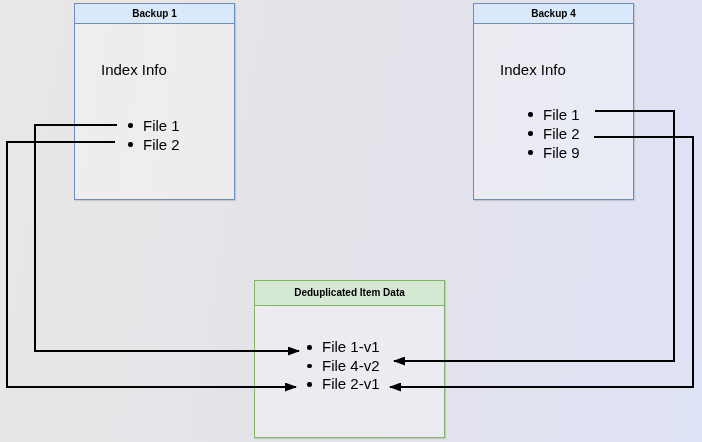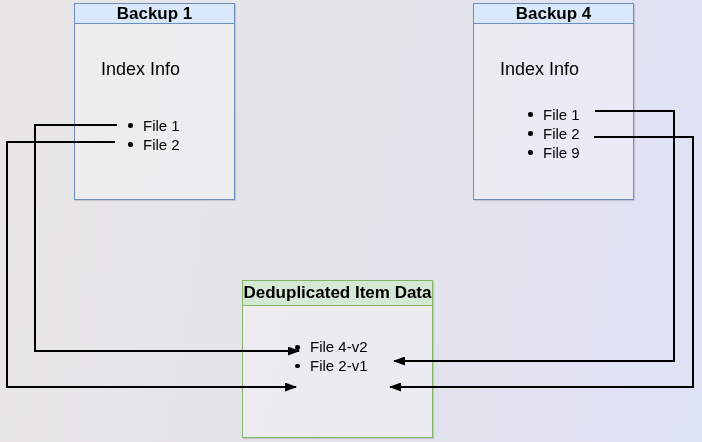--- a/index.html
+++ b/index.html
@@ -24,47 +24,47 @@
     box-sizing: border-box;
     background: rgba(255, 255, 255, 0.30);
     z-index: 1;
     box-shadow: 1px 1px 1px rgba(0,0,0,0.12);
   }
   .box.blue  { border: 1.5px solid var(--backup-border, #6c8ebf); }
   .box.green { border: 1.5px solid var(--dedup-border, #82b366); }
 
   #backup1-box { left: 74px;  top: 3px;   width: 161px; height: 197px; }
   #backup2-box { left: 473px; top: 3px;   width: 161px; height: 197px; }
-  #dedup-box   { left: 242px; top: 280px; width: 191px; height: 158px; }
+  #dedup-box   { left: 254px; top: 280px; width: 191px; height: 158px; }
 
   .box-header {
     box-sizing: border-box;
     width: 100%;
     text-align: center;
     font-weight: bold;
-    font-size: 17px;
+    font-size: 10px;
   }
   .blue .box-header {
     height: 20px;
     line-height: 19px;
     background: var(--backup-header-fill, #dae8fc);
     border-bottom: 1.5px solid var(--backup-border, #6c8ebf);
   }
   .green .box-header {
     height: 25px;
     line-height: 24px;
     background: var(--dedup-header-fill, #d5e8d4);
     border-bottom: 1.5px solid var(--dedup-border, #82b366);
   }
 
   .index-label {
     position: absolute;
     left: 26px;
     top: 56px;
-    font-size: 18px;
+    font-size: 15px;
     line-height: 19px;
     white-space: nowrap;
   }
 
   ul.file-list {
     position: absolute;
     margin: 0;
     padding: 0;
     list-style: none;
   }
@@ -131,20 +131,21 @@
       <li><span class="dot"></span><span>File 2</span></li>
       <li><span class="dot"></span><span>File 9</span></li>
     </ul>
 </div>
 
 <div class="box green" id="dedup-box">
   <div class="box-header">
     <span>Deduplicated Item Data</span>
   </div>
   <ul class="file-list" id="dedup-list">
+      <li><span class="dot"></span><span>File 1-v1</span></li>
       <li><span class="dot"></span><span>File 4-v2</span></li>
       <li><span class="dot"></span><span>File 2-v1</span></li>
     </ul>
 </div>
 
 <svg class="connectors" width="702" height="442" viewBox="0 0 702 442">
   <defs>
     <marker id="arrow" markerUnits="userSpaceOnUse" markerWidth="12" markerHeight="9" refX="11" refY="4.5" orient="auto">
       <path class="arrowhead-shape" d="M0,0 L12,4.5 L0,9 Z"></path>
     </marker>

